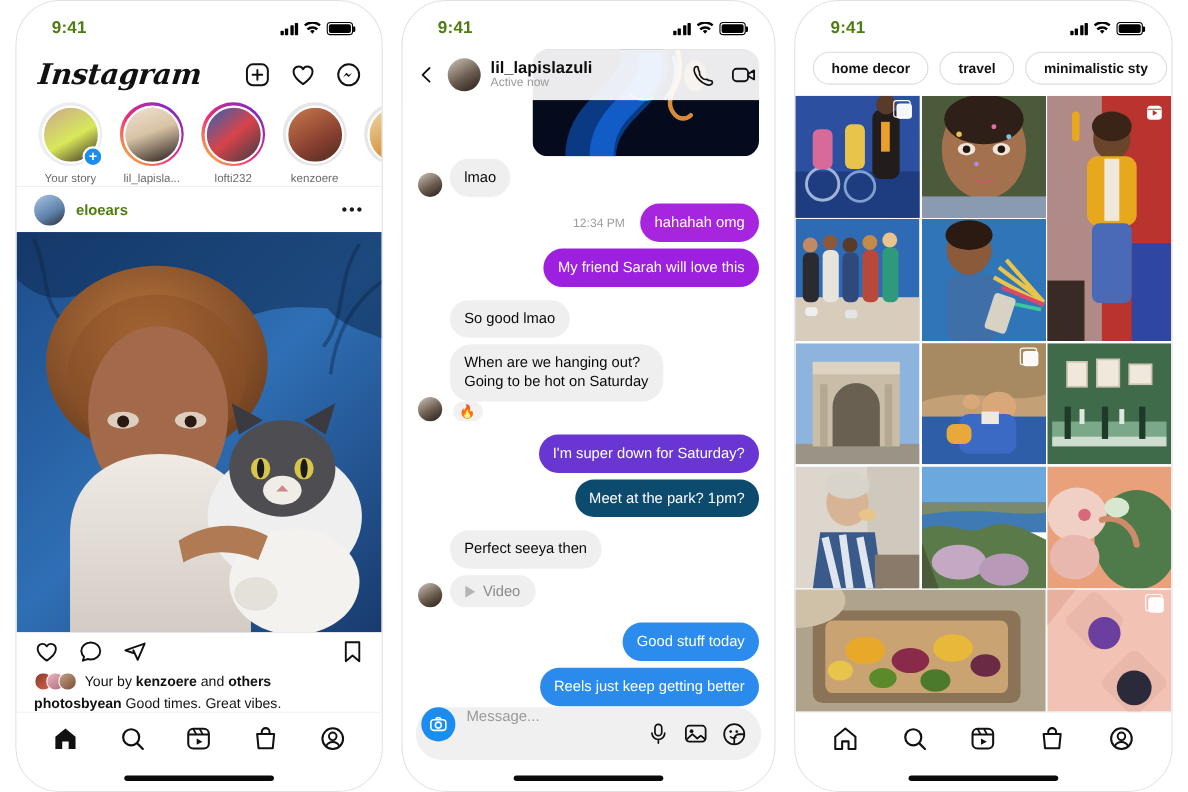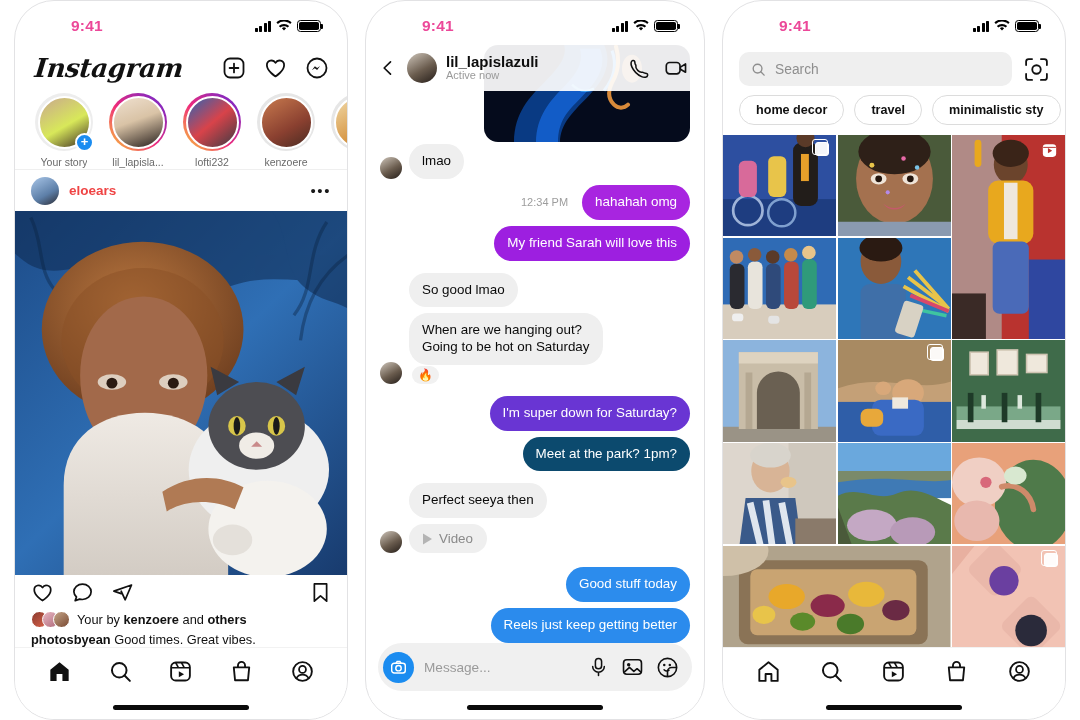--- a/index.html
+++ b/index.html
@@ -23,21 +23,21 @@
   }
   .phone.p2 { width: 340px; }
   .phone.p3 { width: 344px; }
 
   
   .statusbar {
     height: 44px; flex: 0 0 44px;
     display: flex; align-items: center; justify-content: space-between;
     padding: 6px 26px 0 32px;
   }
-  .sb-time { font-size: 15.5px; font-weight: bold; color: #ec4899; letter-spacing: .2px; margin-left: 24px; }
+  .sb-time { font-size: 15.5px; font-weight: bold; color: #4d7c0f; letter-spacing: .2px; }
   .sb-right { display: flex; align-items: center; gap: 5px; }
   .bars { display: flex; align-items: flex-end; gap: 1.5px; height: 11px; }
   .bars i { display: block; width: 3px; background: #000; border-radius: .7px; }
   .bars i:nth-child(1) { height: 4px; }
   .bars i:nth-child(2) { height: 6px; }
   .bars i:nth-child(3) { height: 8.5px; }
   .bars i:nth-child(4) { height: 11px; }
   .batt { width: 24px; height: 12px; border: 1.4px solid #000; border-radius: 3.4px; position: relative; }
   .batt::after { content:""; position: absolute; right: -3.4px; top: 3.4px; width: 2px; height: 5px; background: #000; border-radius: 0 1px 1px 0; }
   .batt i { position: absolute; left: 1.4px; top: 1.4px; bottom: 1.4px; right: 1.4px; background: #000; border-radius: 1.8px; }
@@ -58,21 +58,21 @@
   .ring.grad { background: linear-gradient(45deg,#f9ce34 0%, #ee2a7b 45%, #6228d7 100%); }
   .ring.plain { background: #e6e6e6; }
   .ring.none { background: #ededed; }
   .av { width: 100%; height: 100%; border-radius: 50%; border: 2.3px solid #fff; overflow: hidden; position: relative; }
   .story-name { font-size: 10.5px; color: #6a6a6a; margin-top: 5px; max-width: 62px; white-space: nowrap; overflow: hidden; text-overflow: clip; }
   .plusdot { position: absolute; right: -1px; bottom: -1px; width: 19px; height: 19px; border-radius: 50%; background: #1b8cf0; border: 2.4px solid #fff; color: #fff; font-size: 13px; line-height: 14px; text-align: center; font-weight: bold; }
 
   
   .post-head { height: 42px; flex: 0 0 42px; display: flex; align-items: center; padding: 0 16px; gap: 10px; border-top: 1px solid #efefef; }
   .post-av { width: 28px; height: 28px; border-radius: 50%; overflow: hidden; }
-  .post-user { font-size: 13.5px; font-weight: bold; color: #ef4444; flex: 1; }
+  .post-user { font-size: 13.5px; font-weight: bold; color: #4d7c0f; flex: 1; }
   .dots { letter-spacing: 1.6px; font-size: 15px; color: #1a1a1a; }
   .post-img { flex: 1 1 auto; position: relative; overflow: hidden; }
   .post-actions { height: 34px; flex: 0 0 34px; display: flex; align-items: center; padding: 0 16px; gap: 17px; }
   .post-actions .spacer { flex: 1; }
   .likes { padding: 2px 16px 0; display: flex; align-items: center; gap: 7px; font-size: 12.8px; color: #111; }
   .likers { display: flex; }
   .likers span { width: 17px; height: 17px; border-radius: 50%; border: 1.6px solid #fff; margin-left: -6px; }
   .likers span:first-child { margin-left: 0; }
   .caption { padding: 4px 16px 0; font-size: 12.8px; color: #111; }
   .caption b { font-weight: bold; }
@@ -93,21 +93,21 @@
   .row.in { justify-content: flex-start; }
   .msg-av { width: 22px; height: 22px; border-radius: 50%; overflow: hidden; flex: 0 0 22px; }
   .msg-av.ghost { visibility: hidden; }
   .bub { max-width: 235px; padding: 9px 13px; border-radius: 19px; font-size: 13.4px; line-height: 1.25; }
   .bub.in { background: #efefef; color: #0a0a0a; }
   .bub.out { color: #fff; }
   .ts { font-size: 11px; color: #9d9d9d; margin-right: 7px; align-self: center; }
   .vidmsg { display: inline-flex; align-items: center; gap: 5px; background: #efefef; color: #8a8a8a; padding: 7px 14px 7px 11px; border-radius: 19px; font-size: 13.4px; }
   .reaction { background: #f1f1f1; border-radius: 14px; padding: 2px 6px; font-size: 12px; display: inline-block; margin-left: 3px; }
   .topmedia { margin: -46px 14px 2px auto; width: 206px; height: 98px; border-radius: 14px; overflow: hidden; position: relative; }
-  .composer { flex: 0 0 48px; display: flex; align-items: center; gap: 10px; margin: 0 12px 4px; background: #f0f0f0; border-radius: 24px; padding: 0 14px 0 5px; height: 40px; }
+  .composer { flex: 0 0 48px; display: flex; gap: 10px; margin: 0 12px 4px; background: #f0f0f0; border-radius: 24px; padding: 0 14px 0 5px; height: 40px; }
   .cam { width: 31px; height: 31px; border-radius: 50%; background: #1b8cf0; display: flex; align-items: center; justify-content: center; flex: 0 0 31px; }
   .msg-placeholder { flex: 1; font-size: 13.6px; color: #9a9a9a; }
   .comp-icons { display: flex; align-items: center; gap: 14px; }
 
   
   .search-row { flex: 0 0 48px; display: flex; align-items: center; gap: 12px; padding: 0 16px; }
   .searchbox { flex: 1; height: 34px; background: #efefef; border-radius: 10px; display: flex; align-items: center; gap: 9px; padding: 0 12px; }
   .search-ph { font-size: 13.8px; color: #8e8e8e; }
   .chips { flex: 0 0 42px; display: flex; gap: 10px; padding: 2px 0 0 16px; overflow: hidden; }
   .chip { height: 30px; border: 1px solid #dcdcdc; border-radius: 16px; padding: 12px 16px; display: flex; align-items: center; font-size: 12.6px; font-weight: bold; color: #111; white-space: nowrap; flex: 0 0 auto; }
@@ -469,33 +469,20 @@
           </div>
         <svg width="16" height="12" viewBox="0 0 16 12">
             <path d="M8 10.6l2.1-2.4a3.2 3.2 0 0 0-4.2 0L8 10.6zM8 6.2c1.4 0 2.7.5 3.7 1.4l1.5-1.7A8 8 0 0 0 8 3.9a8 8 0 0 0-5.2 2L4.3 7.6A5.5 5.5 0 0 1 8 6.2zM8 1.6c2.3 0 4.5.9 6.2 2.3l1.4-1.6A11 11 0 0 0 8-.6 11 11 0 0 0 .4 2.3l1.4 1.6A9.4 9.4 0 0 1 8 1.6z" fill="#000"></path>
           </svg>
         <div class="batt">
             <i></i>
           </div>
       </div>
     </div>
 
-    <div class="search-row">
-      <div class="searchbox">
-        <svg width="15" height="15" viewBox="0 0 24 24">
-            <circle cx="10.5" cy="10.5" r="7" fill="none" stroke="#8e8e8e" stroke-width="2.2"></circle>
-            <path d="M15.6 15.6L21 21" stroke="#8e8e8e" stroke-width="2.2" stroke-linecap="round"></path>
-          </svg>
-        <span class="search-ph">Search</span>
-      </div>
-      <svg width="25" height="25" viewBox="0 0 26 26">
-        <path d="M2.2 8.4V4.8a2.6 2.6 0 0 1 2.6-2.6h3.6M23.8 8.4V4.8a2.6 2.6 0 0 0-2.6-2.6h-3.6M2.2 17.6v3.6a2.6 2.6 0 0 0 2.6 2.6h3.6M23.8 17.6v3.6a2.6 2.6 0 0 1-2.6 2.6h-3.6" fill="none" stroke="#111" stroke-width="1.9" stroke-linecap="round"></path>
-        <circle cx="13" cy="13" r="4.4" fill="none" stroke="#111" stroke-width="1.9"></circle>
-      </svg>
-    </div>
 
     <div class="chips">
       <div class="chip">home decor</div>
       <div class="chip">travel</div>
       <div class="chip">minimalistic sty</div>
     </div>
 
     <div class="grid">
       <div class="cell" style="background:linear-gradient(160deg,#3a63b8,#1a2a55)">
         <svg width="100%" height="100%" viewBox="0 0 100 100" preserveAspectRatio="xMidYMid slice">

